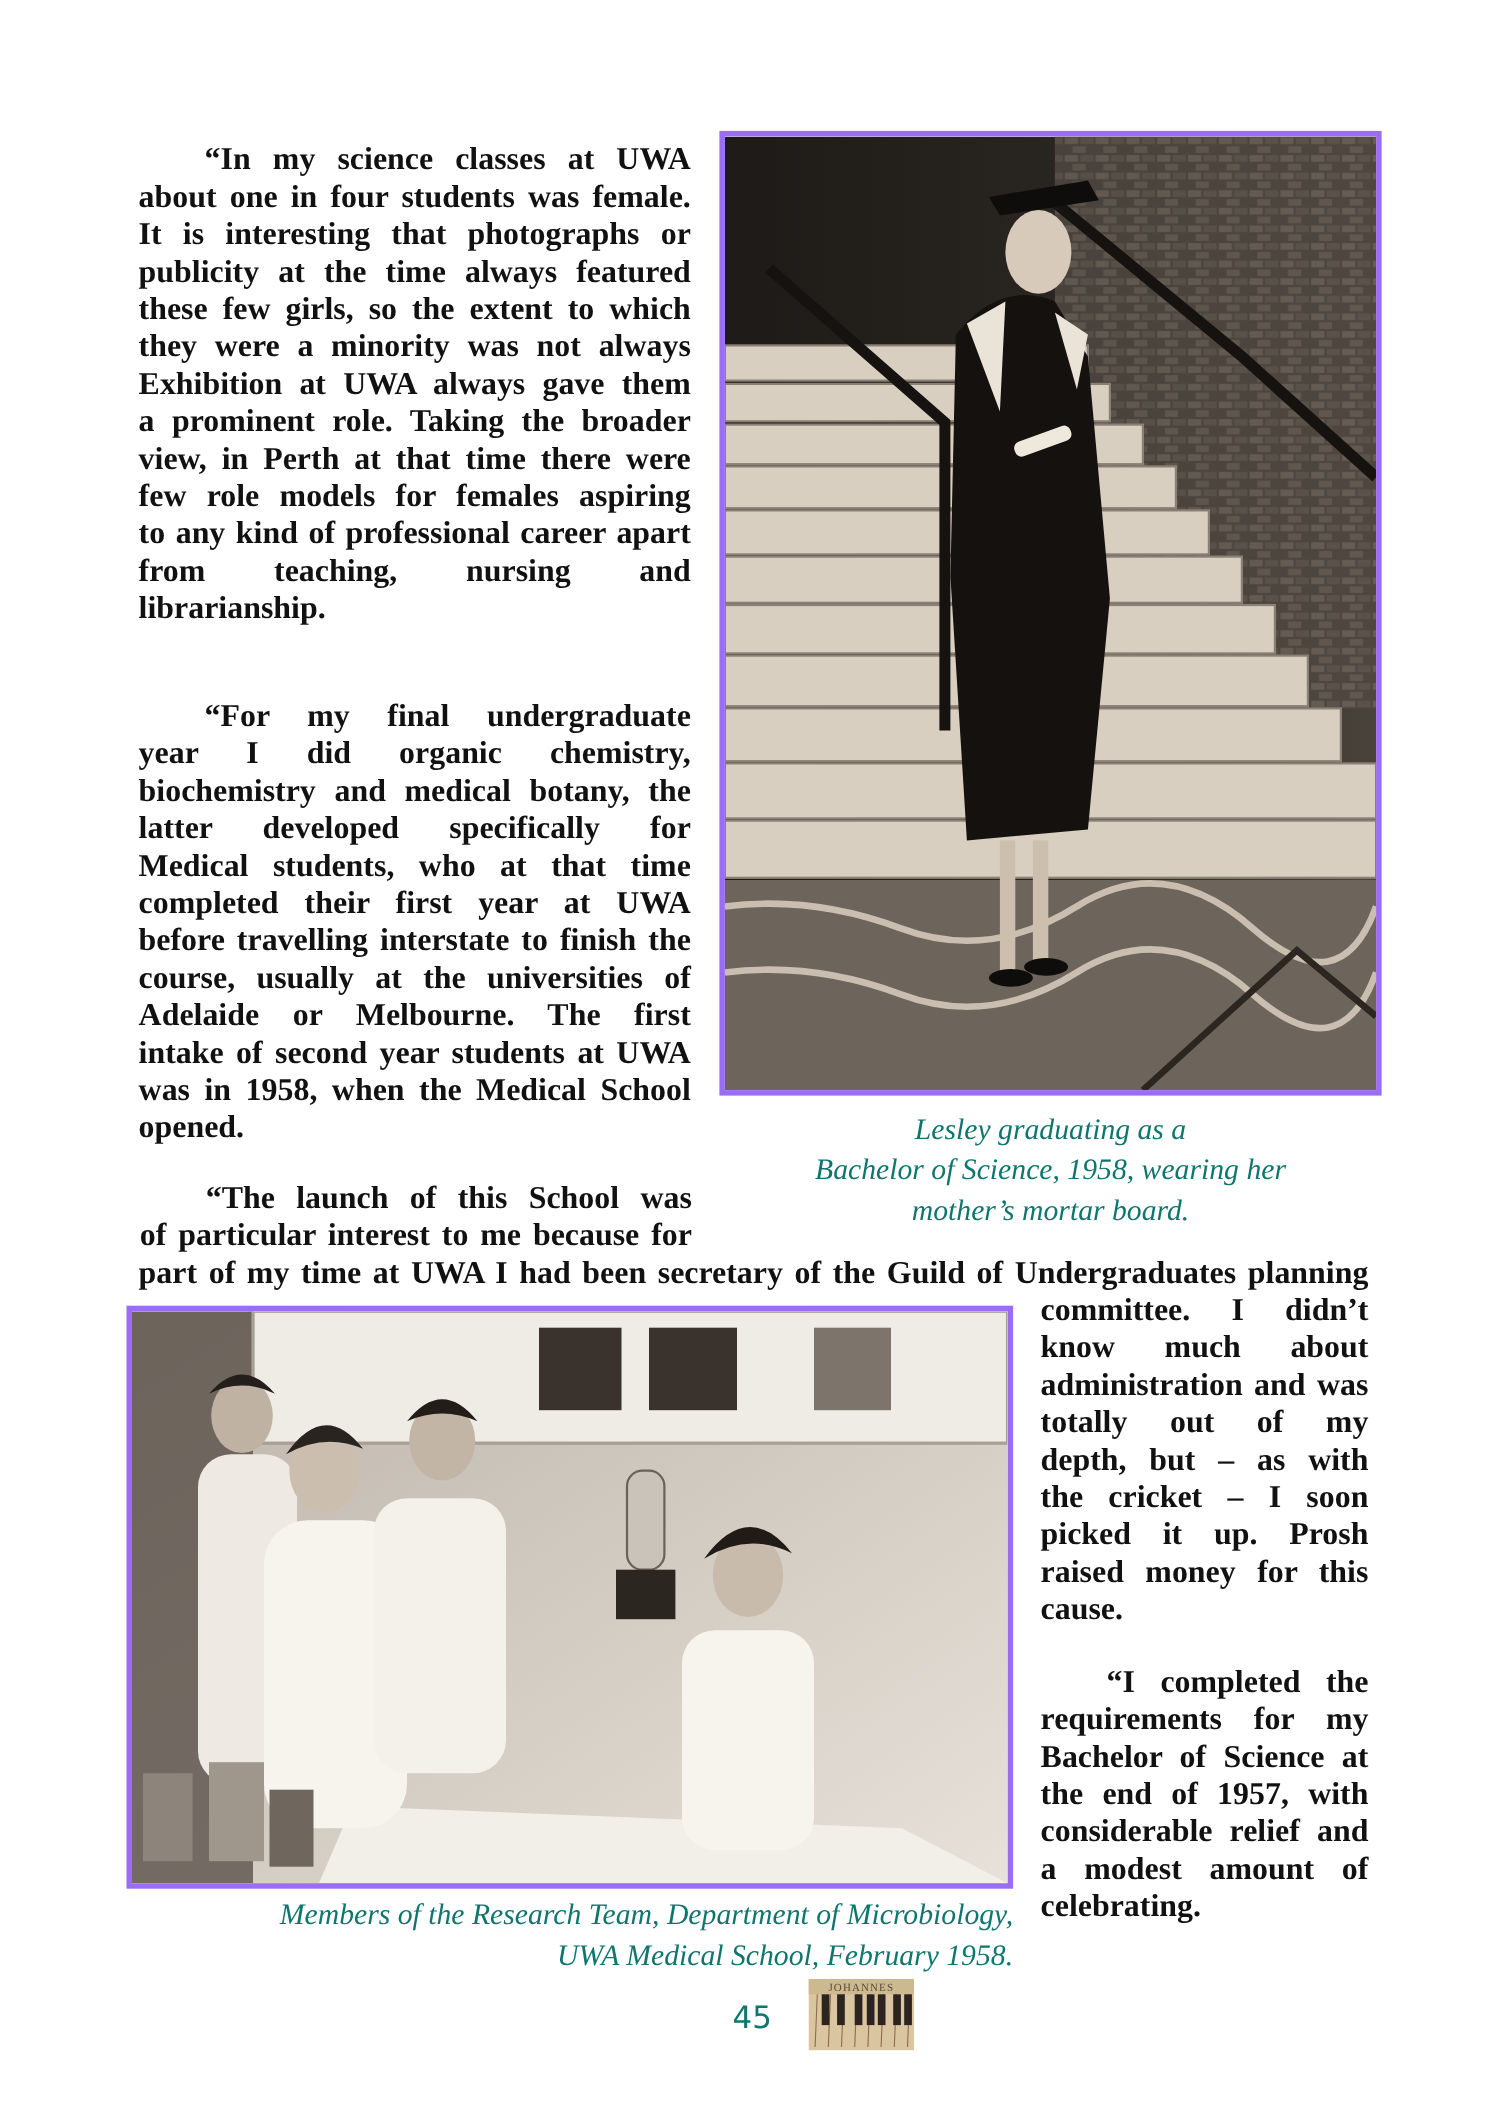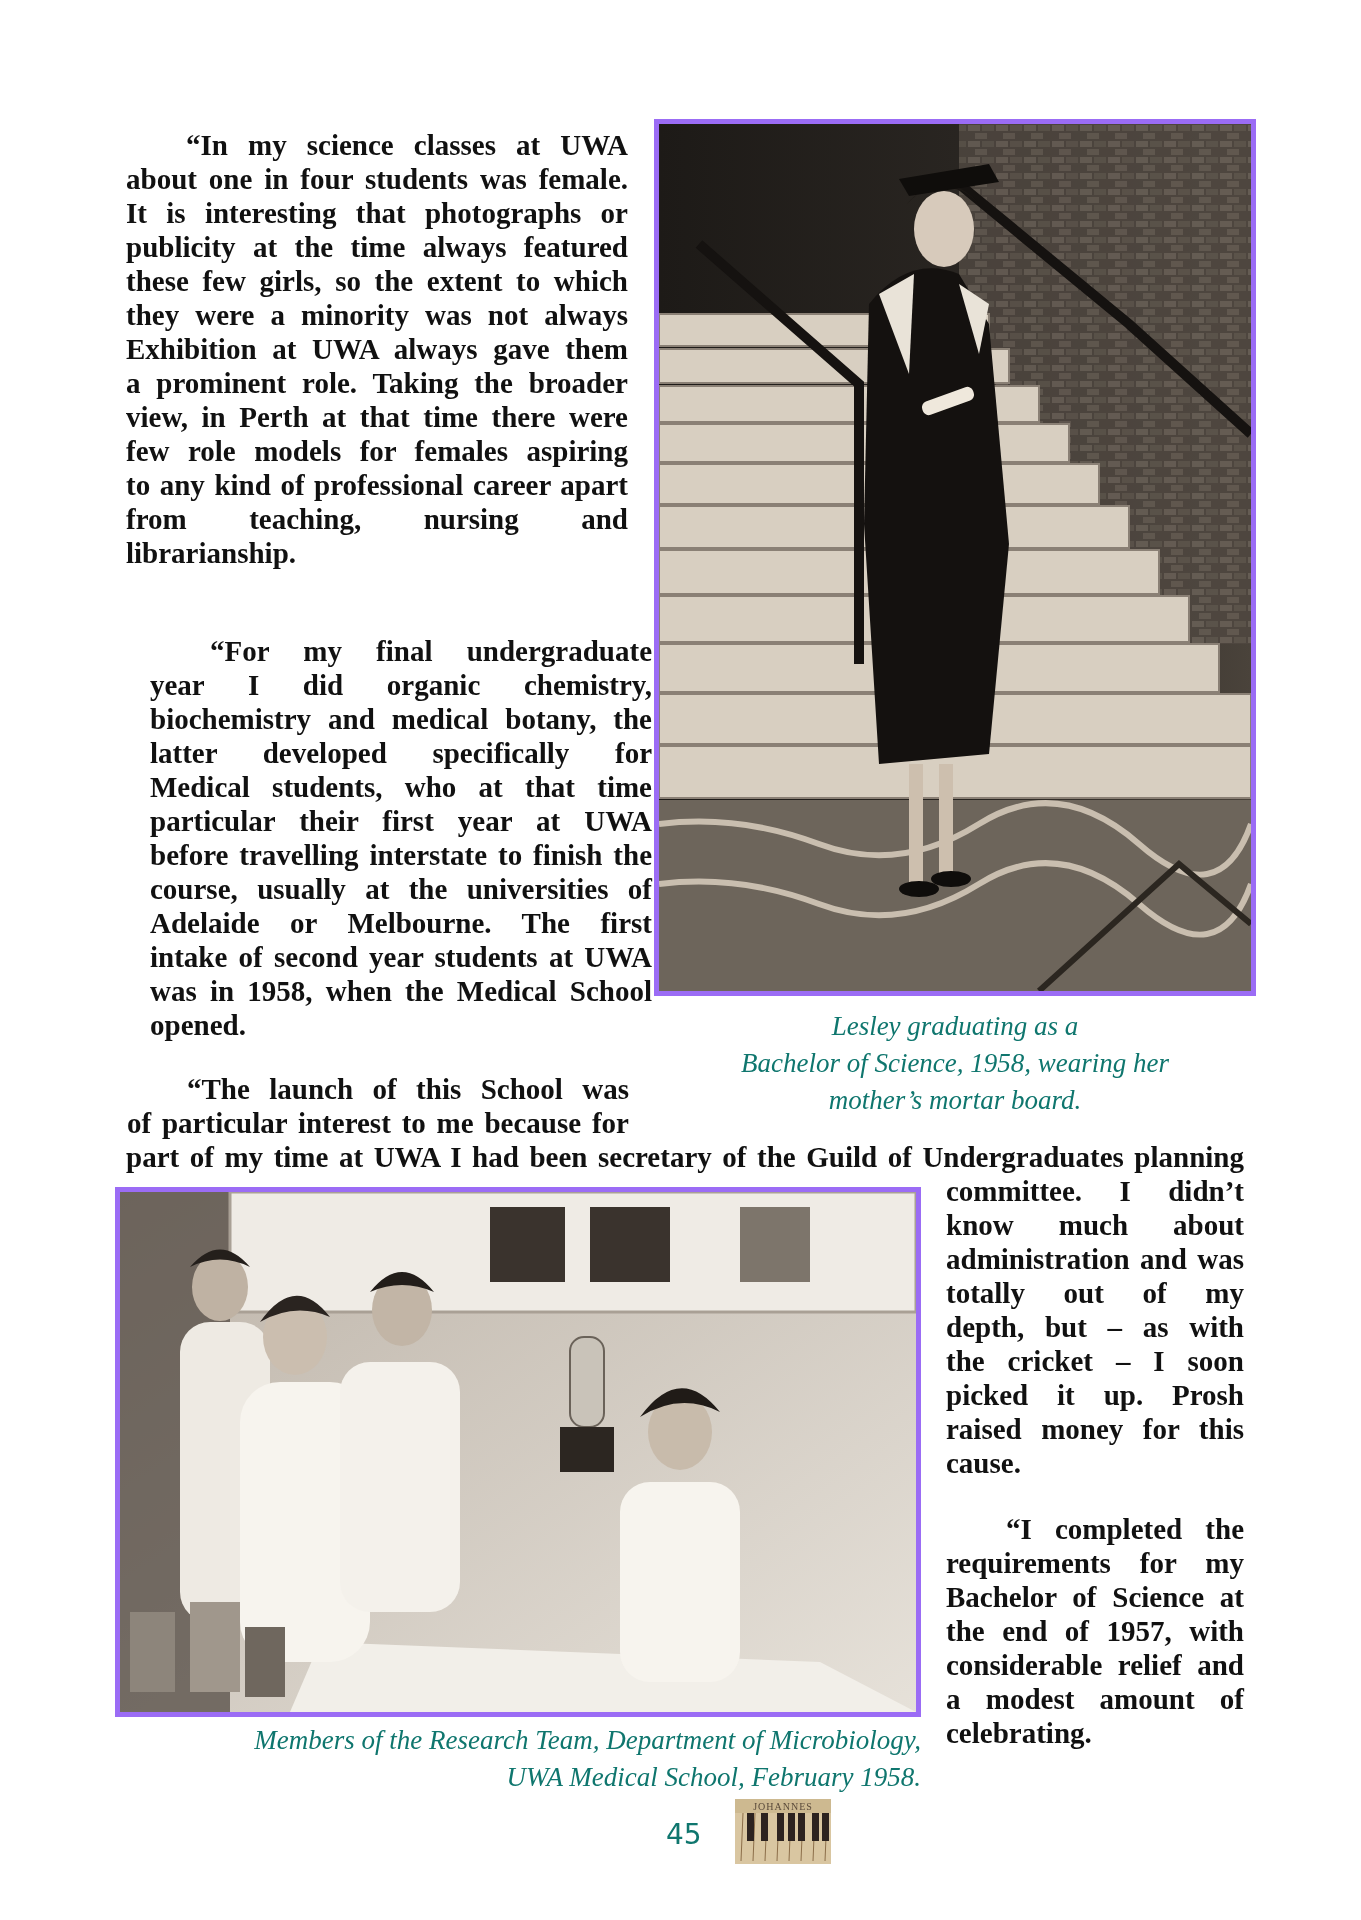--- a/index.html
+++ b/index.html
@@ -27,27 +27,27 @@
   <span class="line">they were a minority was not always</span>
   <span class="line">Exhibition at UWA always gave them</span>
   <span class="line">a prominent role. Taking the broader</span>
   <span class="line">view, in Perth at that time there were</span>
   <span class="line">few role models for females aspiring</span>
   <span class="line">to any kind of professional career apart</span>
   <span class="line">from teaching, nursing and</span>
   <span class="line last">librarianship.</span>
 </div>
 
-<div class="para" style="left:126px; top:634px; width:502px;margin-left:24px;">
+<div class="para" style="left:126px; top:634px; width:502px;">
   <span class="line"><span class="ind"></span><span>“For my final undergraduate</span></span>
   <span class="line">year I did organic chemistry,</span>
   <span class="line">biochemistry and medical botany, the</span>
   <span class="line">latter developed specifically for</span>
   <span class="line">Medical students, who at that time</span>
-  <span class="line">particular their first year at UWA</span>
+  <span class="line">completed their first year at UWA</span>
   <span class="line">before travelling interstate to finish the</span>
   <span class="line">course, usually at the universities of</span>
   <span class="line">Adelaide or Melbourne. The first</span>
   <span class="line">intake of second year students at UWA</span>
   <span class="line">was in 1958, when the Medical School</span>
   <span class="line last">opened.</span>
 </div>
 
 <div class="para" style="left:127px; top:1072px; width:502px;">
   <span class="line"><span class="ind"></span><span>“The launch of this School was</span></span>

